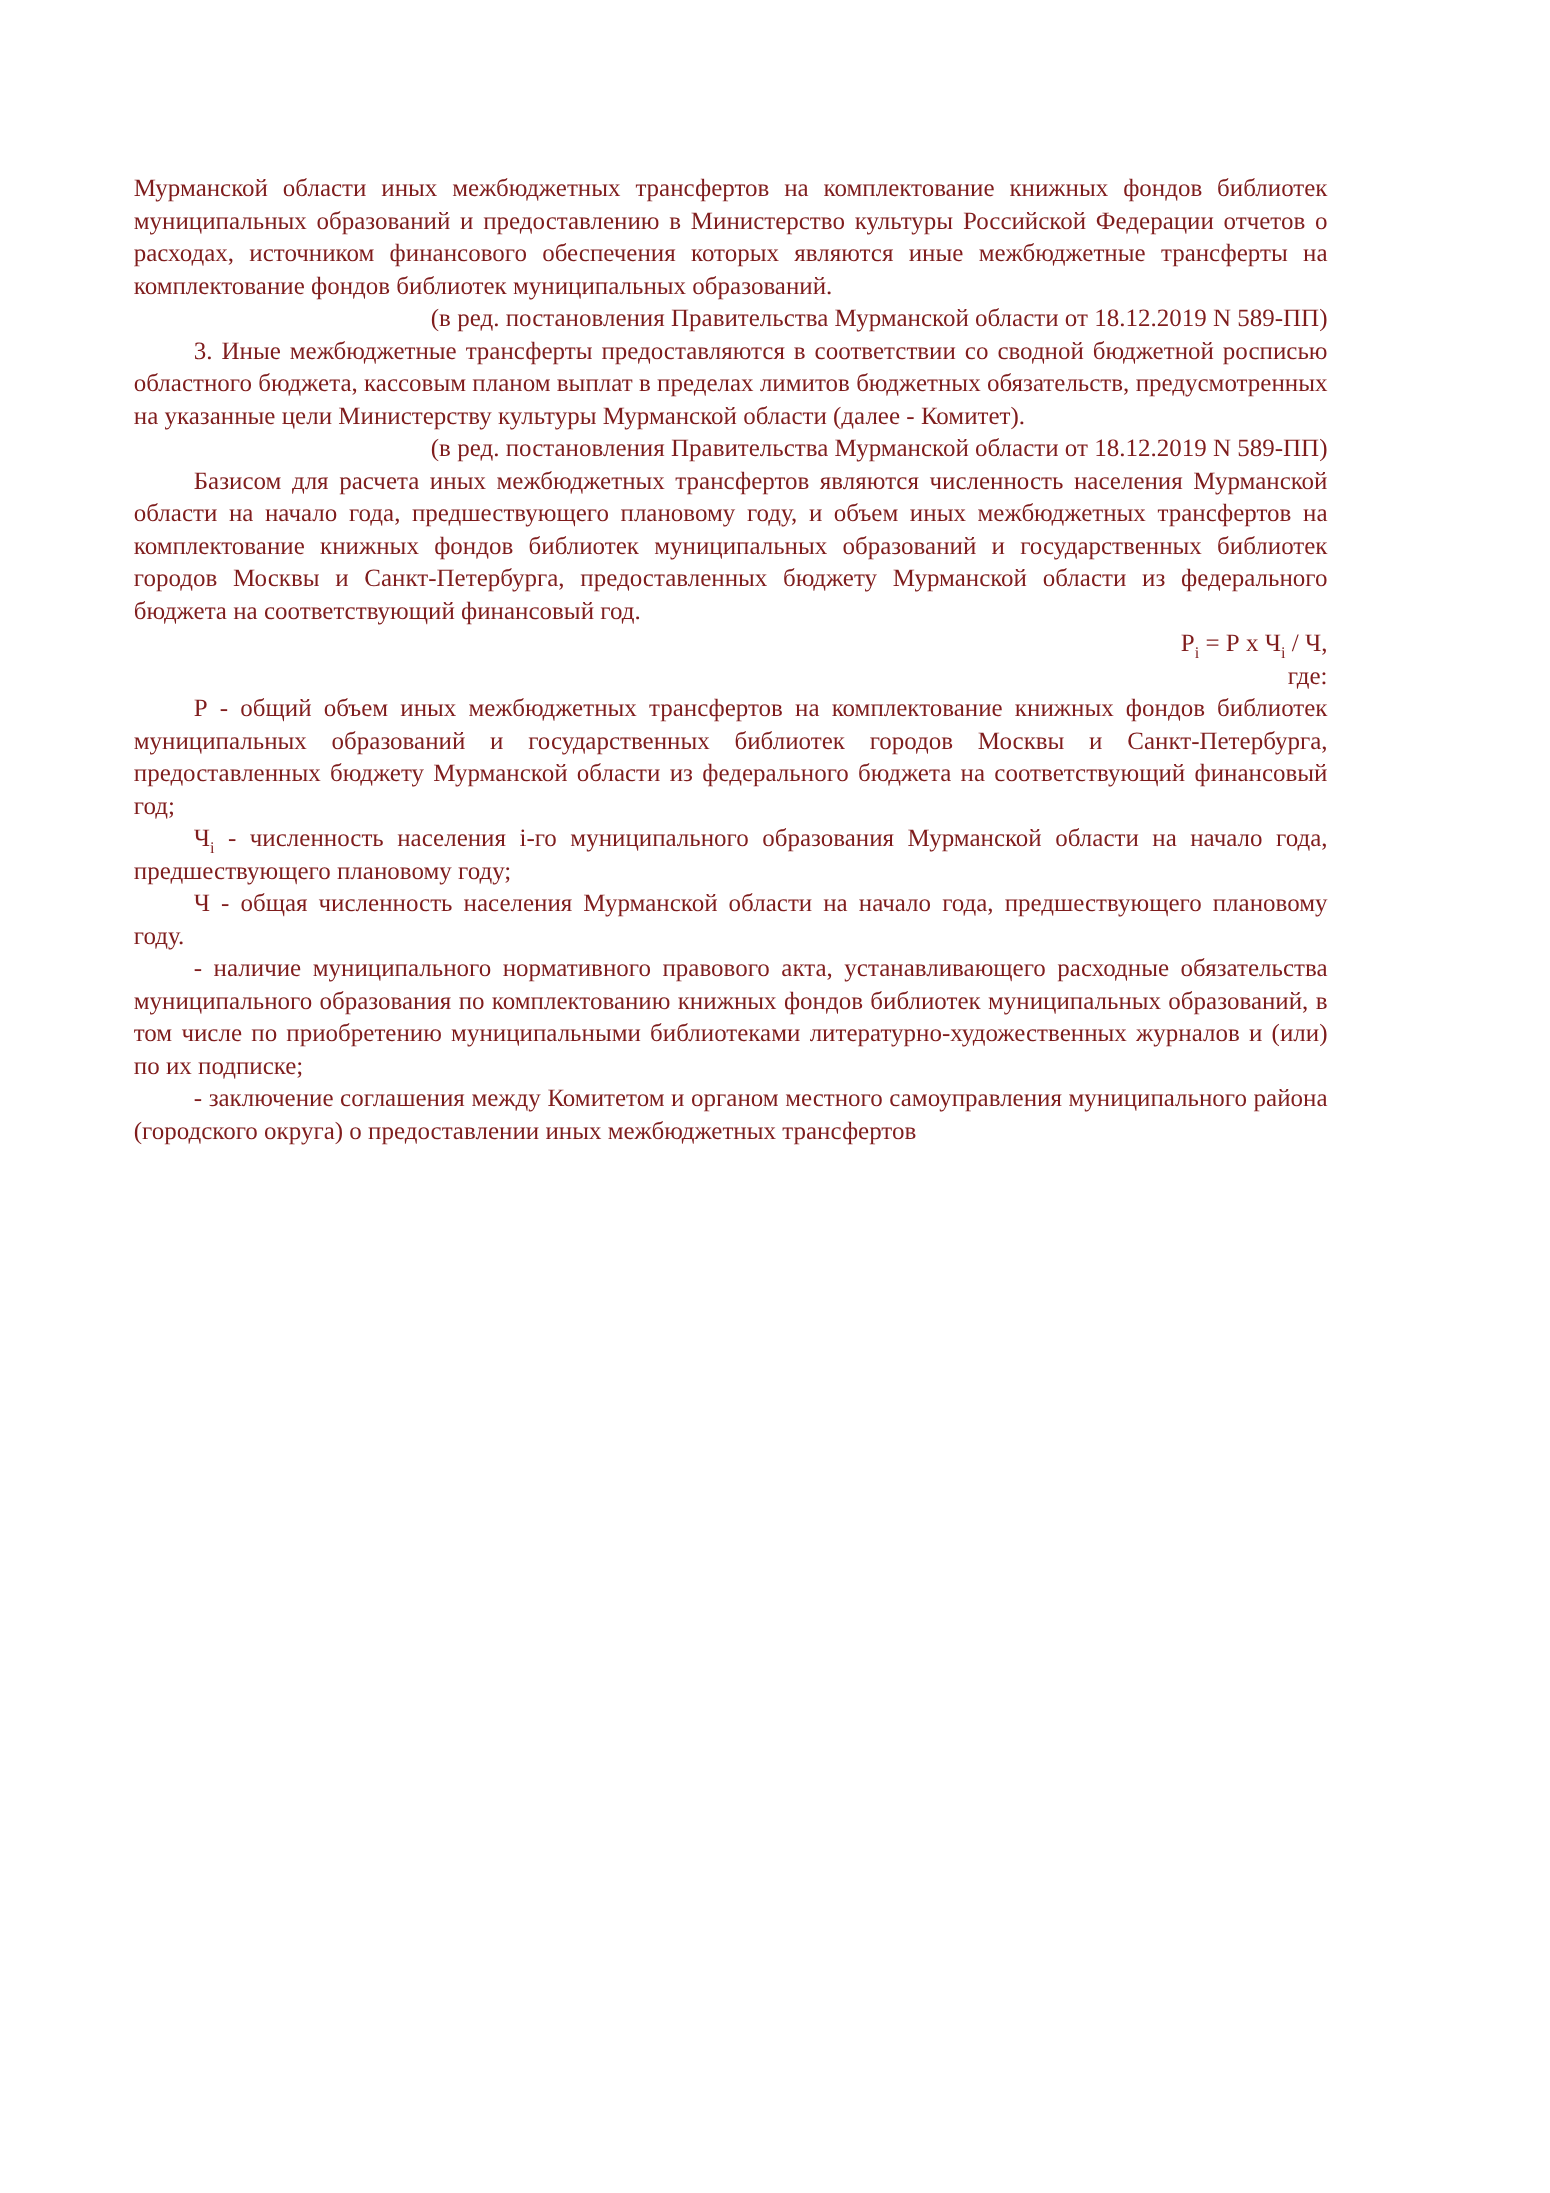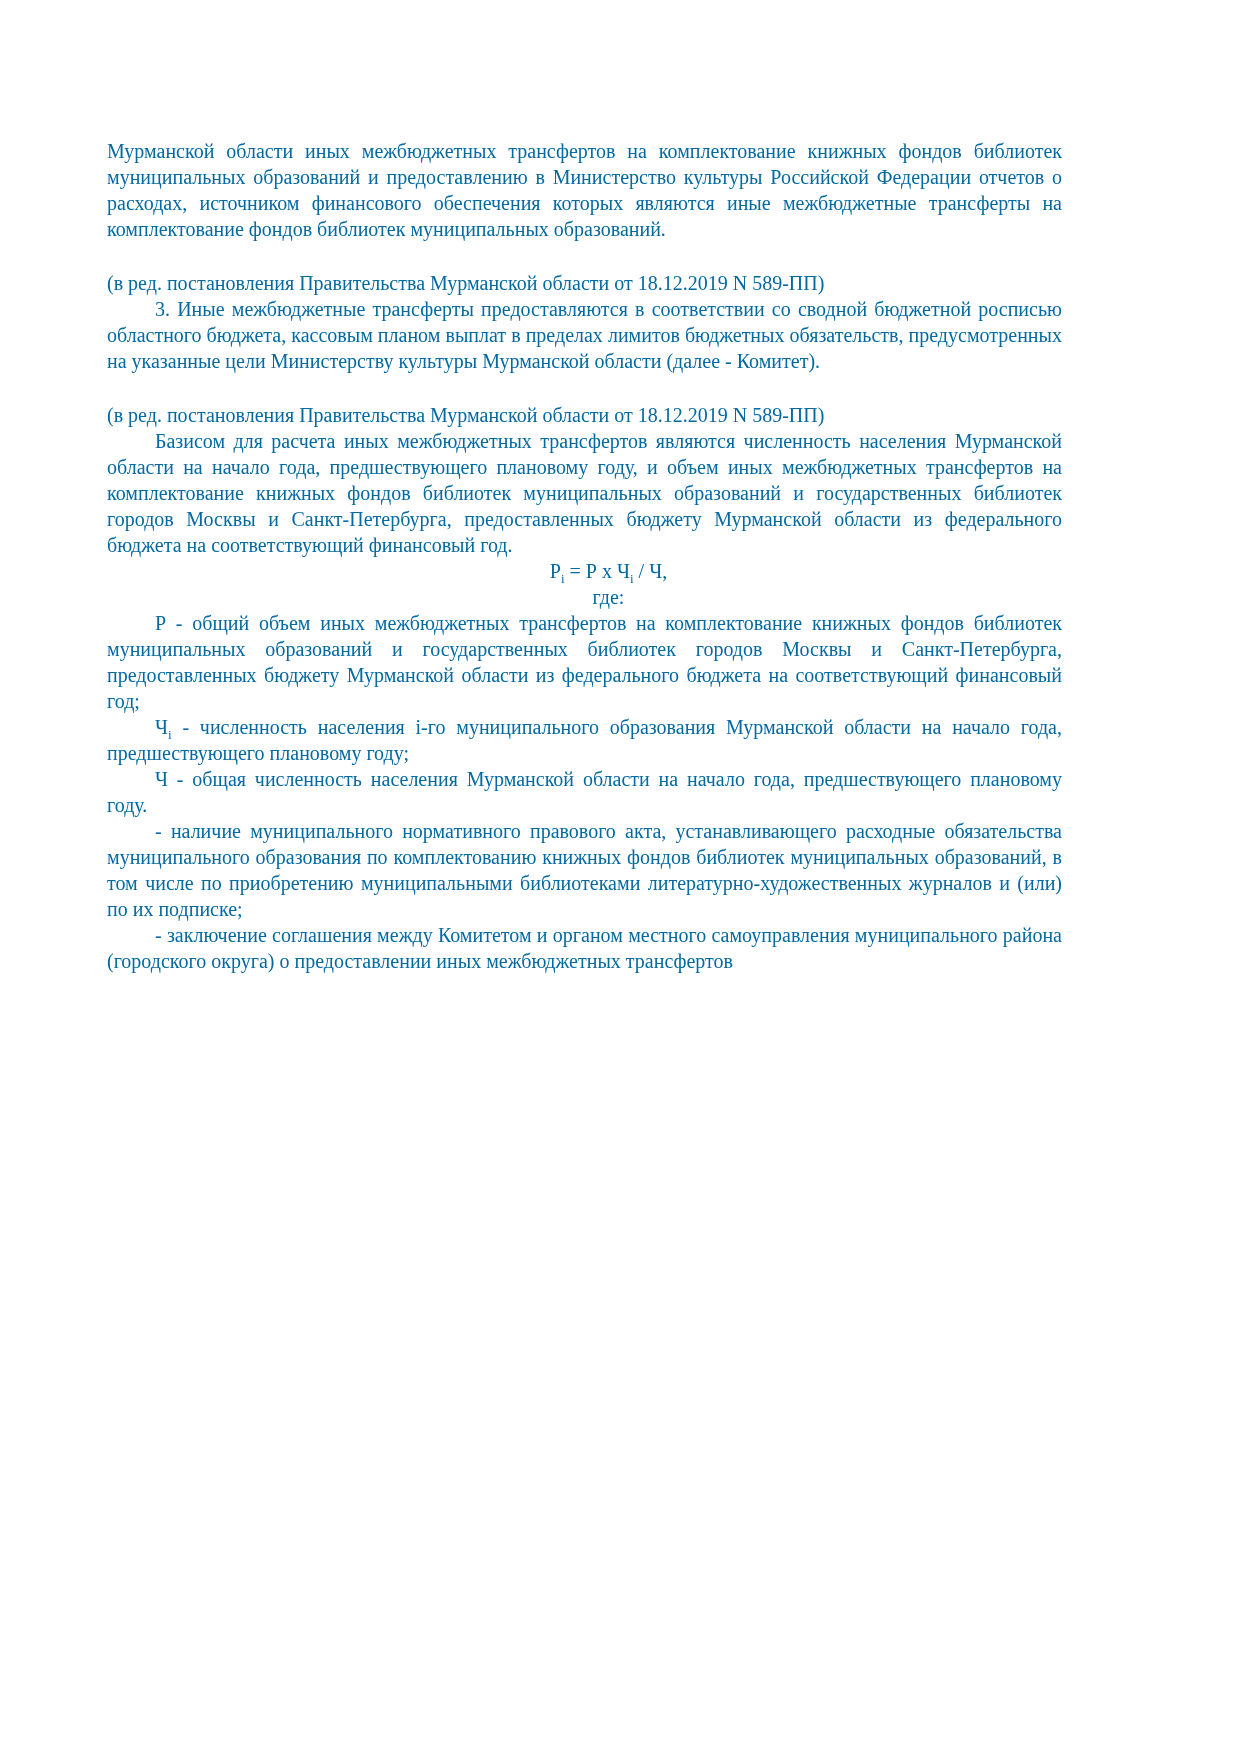--- a/index.html
+++ b/index.html
@@ -7,33 +7,33 @@
       padding: 0;
       background: #ffffff;
     }
     .page {
       position: relative;
       width: 1240px;
       min-height: 1754px;
       box-sizing: border-box;
       padding: 138px 178px 120px 107px;
       background: #ffffff;
-      color: #0369a1;
+      color: #7f1d1d;
       font-family: "Liberation Serif", "DejaVu Serif", serif;
       font-size: 20px;
       line-height: 26px;
     }
     p {
       margin: 0;
       text-align: justify;
     }
     .spaced { }
     .indent { text-indent: 48px; }
-    .note { text-align: left; margin-top: 28px; }
-    .left { text-align: center; }
+    .note { text-align: right; }
+    .left { text-align: right; }
     sub { font-size: 13px; line-height: 0; }
   </style>
 </head>
 <body>
 
 <div class="page">
 
   <p class="para">Мурманской области иных межбюджетных трансфертов на комплектование книжных фондов библиотек муниципальных образований и предоставлению в Министерство культуры Российской Федерации отчетов о расходах, источником финансового обеспечения которых являются иные межбюджетные трансферты на комплектование фондов библиотек муниципальных образований.</p>
 
   <p class="note">(в ред. постановления Правительства Мурманской области от 18.12.2019 N 589-ПП)</p>

